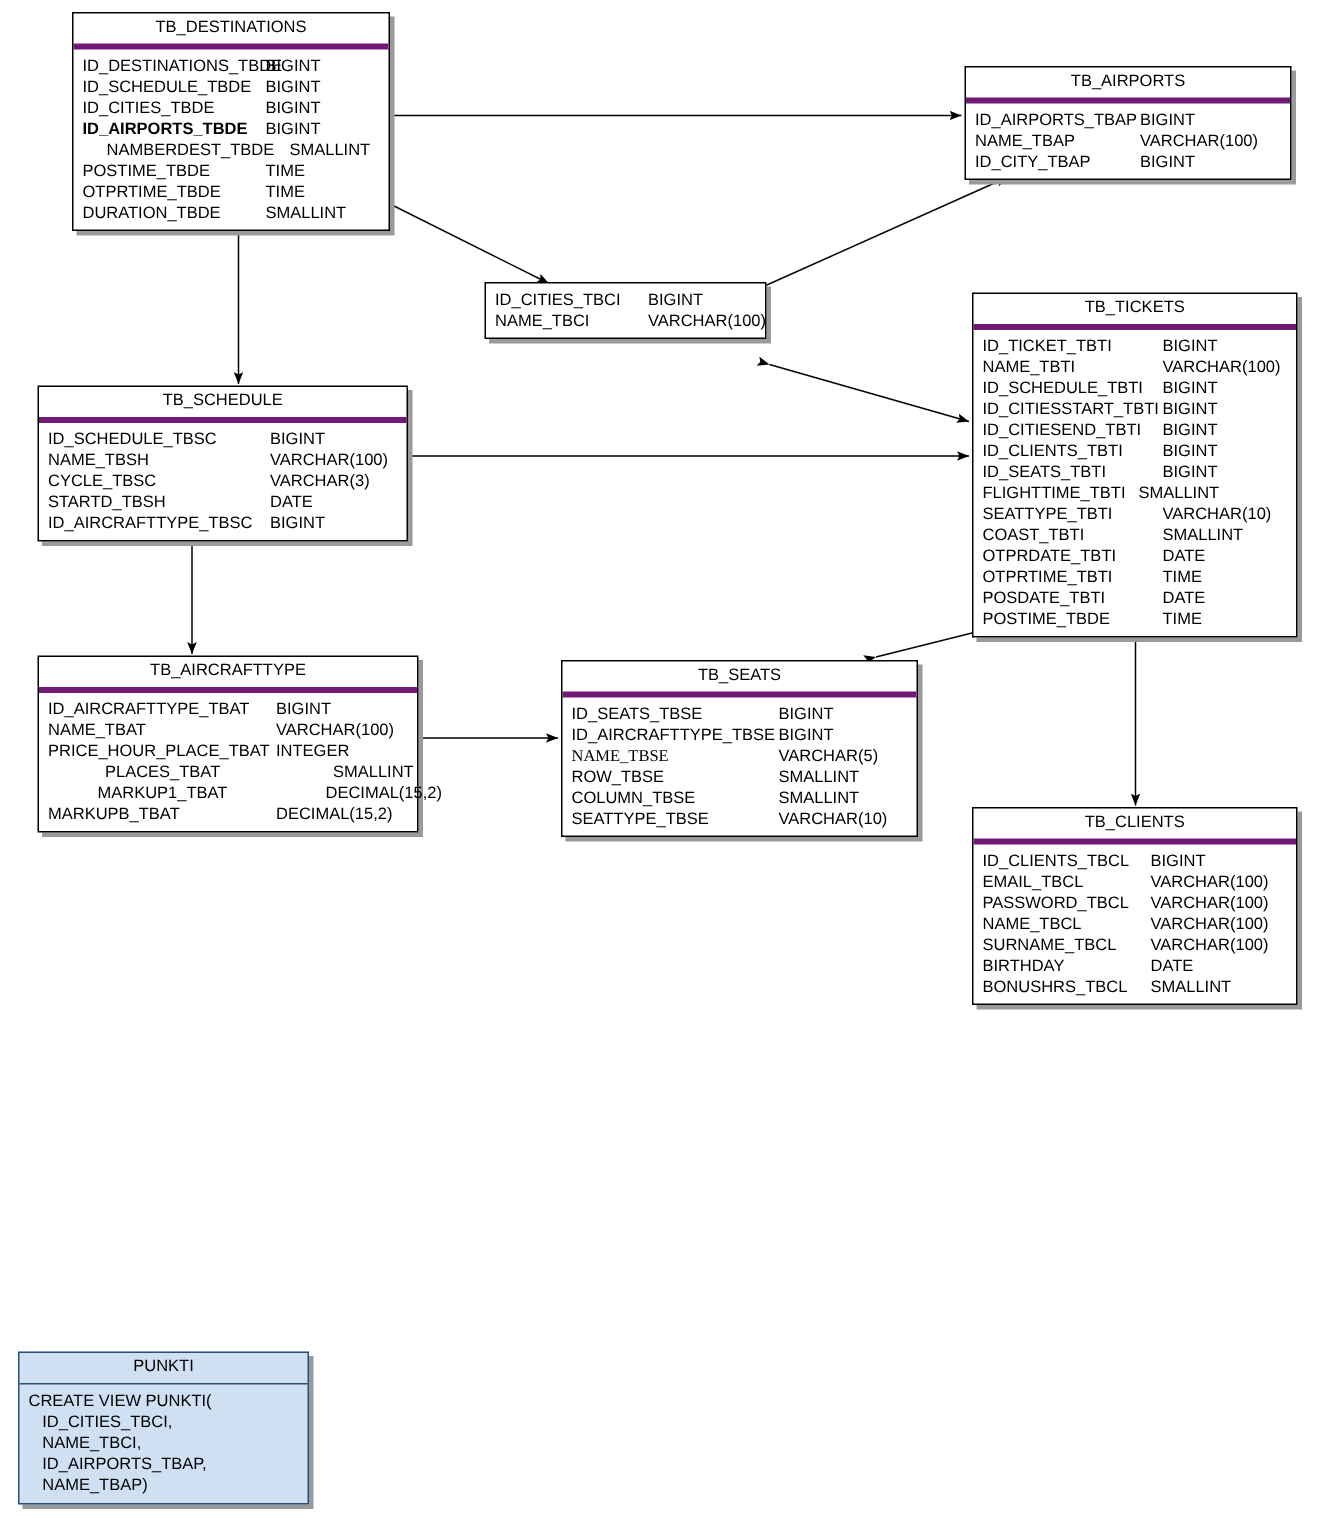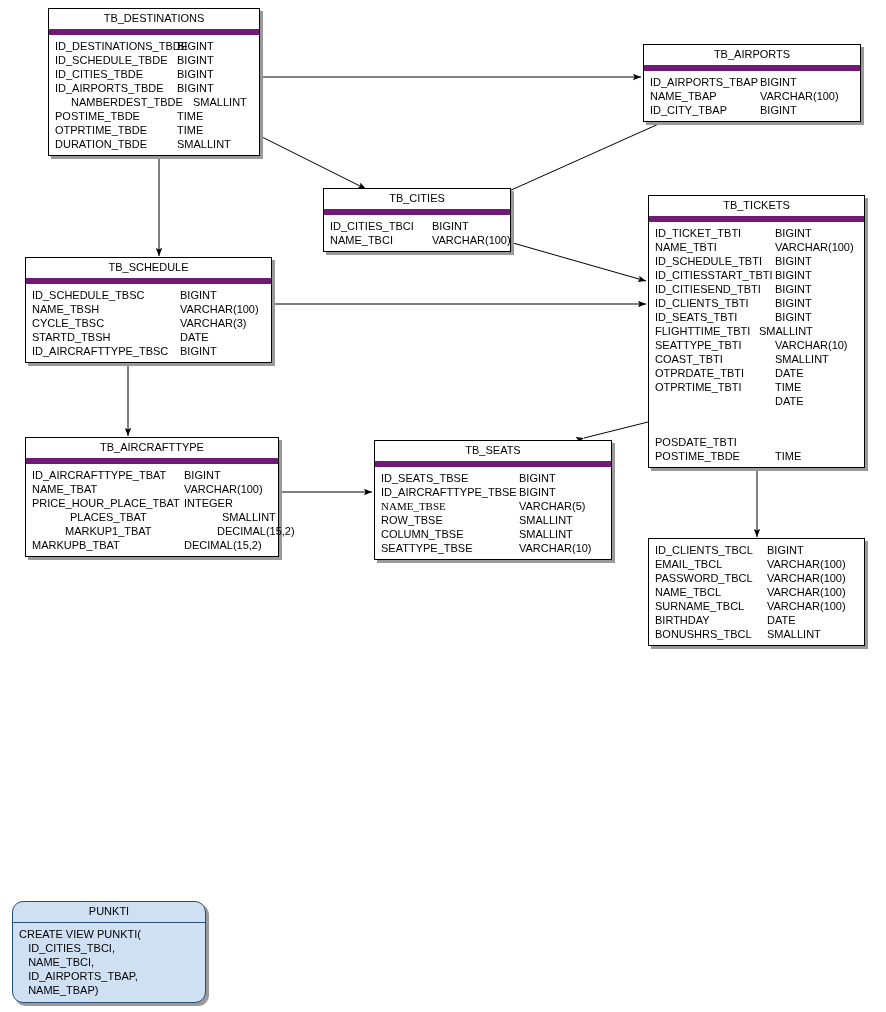--- a/index.html
+++ b/index.html
@@ -35,21 +35,21 @@
     border: 1px solid #000000;
     box-shadow: 3px 3px 0 0 #9a9a9a;
     z-index: 2;
   }
   .entity-title {
     text-align: center;
     font-size: 11px;
     color: #000000;
     line-height: 13px;
     padding: 3px 4px 4px 4px;
-    border-bottom: 6px solid #701a75;
+    border-bottom: 4px solid #701a75;
     white-space: nowrap;
   }
   .entity-body {
     padding: 4px 0 4px 0;
   }
   .attr-row {
     display: flex;
     font-size: 11px;
     line-height: 14px;
     color: #000000;
@@ -61,21 +61,21 @@
   }
   .attr-type {
     flex: 0 0 auto;
   }
   
   .view-box {
     position: absolute;
     box-sizing: border-box;
     background: #cfe0f3;
     border: 1px solid #2c4f77;
-    border-radius: 11px;
+    border-radius: 0;
     box-shadow: 3px 3px 0 0 #9a9a9a;
     z-index: 2;
   }
   .view-title {
     text-align: center;
     font-size: 11px;
     line-height: 13px;
     color: #000000;
     padding: 3px 4px 4px 4px;
     border-bottom: 1px solid #2c4f77;
@@ -128,21 +128,21 @@
           </div>
           <div class="attr-row">
             <span class="attr-name" style="width: 122px;">ID_SCHEDULE_TBDE</span>
             <span class="attr-type">BIGINT</span>
           </div>
           <div class="attr-row">
             <span class="attr-name" style="width: 122px;">ID_CITIES_TBDE</span>
             <span class="attr-type">BIGINT</span>
           </div>
           <div class="attr-row">
-            <span class="attr-name" style="width: 122px;">ID_AIRPORTS_TBDE</span>
+            <span class="attr-name" style="width: 122px; font-weight: bold;">ID_AIRPORTS_TBDE</span>
             <span class="attr-type">BIGINT</span>
           </div>
           <div class="attr-row">
             <span class="attr-name" style="width: 122px; margin-left: 16px;">NAMBERDEST_TBDE</span>
             <span class="attr-type">SMALLINT</span>
           </div>
           <div class="attr-row">
             <span class="attr-name" style="width: 122px;">POSTIME_TBDE</span>
             <span class="attr-type">TIME</span>
           </div>
@@ -167,21 +167,20 @@
             <span class="attr-name" style="width: 110px;">NAME_TBAP</span>
             <span class="attr-type">VARCHAR(100)</span>
           </div>
           <div class="attr-row">
             <span class="attr-name" style="width: 110px;">ID_CITY_TBAP</span>
             <span class="attr-type">BIGINT</span>
           </div>
         </div>
       </div>
       <div class="entity" style="left: 323px; top: 188px; width: 188px;">
-        <div class="entity-title">TB_CITIES</div>
         <div class="entity-body">
           <div class="attr-row">
             <span class="attr-name" style="width: 102px;">ID_CITIES_TBCI</span>
             <span class="attr-type">BIGINT</span>
           </div>
           <div class="attr-row">
             <span class="attr-name" style="width: 102px;">NAME_TBCI</span>
             <span class="attr-type">VARCHAR(100)</span>
           </div>
         </div>
@@ -231,21 +230,21 @@
           </div>
           <div class="attr-row">
             <span class="attr-name" style="width: 120px;">OTPRDATE_TBTI</span>
             <span class="attr-type">DATE</span>
           </div>
           <div class="attr-row">
             <span class="attr-name" style="width: 120px;">OTPRTIME_TBTI</span>
             <span class="attr-type">TIME</span>
           </div>
           <div class="attr-row">
-            <span class="attr-name" style="width: 120px; margin-top: 41px;">POSDATE_TBTI</span>
+            <span class="attr-name" style="width: 120px;">POSDATE_TBTI</span>
             <span class="attr-type">DATE</span>
           </div>
           <div class="attr-row">
             <span class="attr-name" style="width: 120px;">POSTIME_TBDE</span>
             <span class="attr-type">TIME</span>
           </div>
         </div>
       </div>
       <div class="entity" style="left: 25px; top: 257px; width: 247px;">
         <div class="entity-title">TB_SCHEDULE</div>
@@ -324,20 +323,21 @@
             <span class="attr-name" style="width: 138px;">COLUMN_TBSE</span>
             <span class="attr-type">SMALLINT</span>
           </div>
           <div class="attr-row">
             <span class="attr-name" style="width: 138px;">SEATTYPE_TBSE</span>
             <span class="attr-type">VARCHAR(10)</span>
           </div>
         </div>
       </div>
       <div class="entity" style="left: 648px; top: 538px; width: 217px;">
+        <div class="entity-title">TB_CLIENTS</div>
         <div class="entity-body">
           <div class="attr-row">
             <span class="attr-name" style="width: 112px;">ID_CLIENTS_TBCL</span>
             <span class="attr-type">BIGINT</span>
           </div>
           <div class="attr-row">
             <span class="attr-name" style="width: 112px;">EMAIL_TBCL</span>
             <span class="attr-type">VARCHAR(100)</span>
           </div>
           <div class="attr-row">

